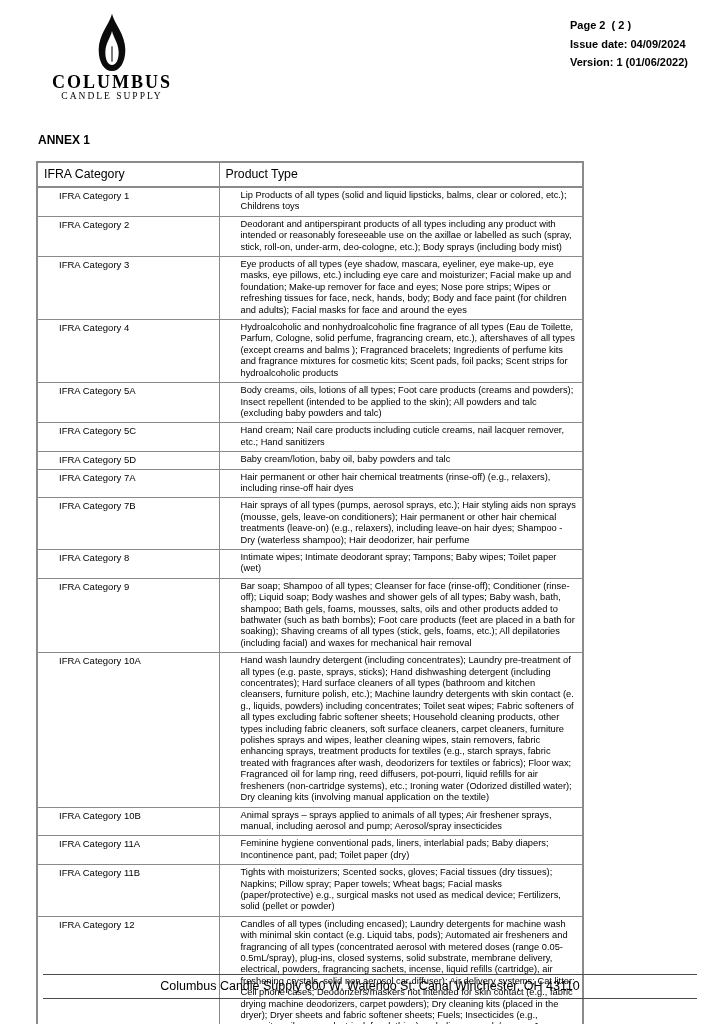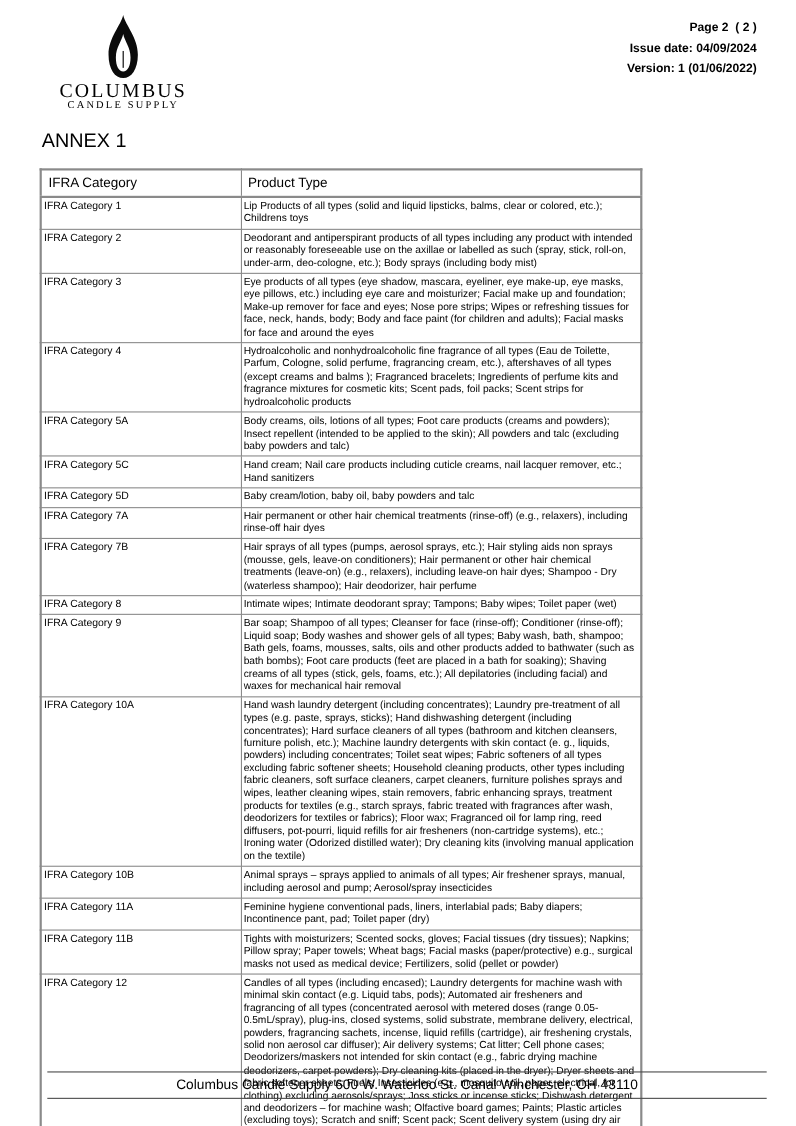--- a/index.html
+++ b/index.html
@@ -11,48 +11,48 @@
     overflow:hidden;
   }
   .page { position:relative; width:724px; height:1024px; }
 
   
   .header { display:flex; justify-content:space-between; align-items:flex-start; padding:13px 36px 0 48px; }
   .logo { width:128px; text-align:center; }
   .flame-svg { display:block; margin:0 auto; width:44px; height:60px; }
   .logo-wordmark {
     font-family:"Liberation Serif", "DejaVu Serif", serif;
-    font-weight:normal; font-size:18px; letter-spacing:2px; line-height:18px;
+    font-weight:bold; font-size:18px; letter-spacing:2px; line-height:18px;
     white-space:nowrap;
   }
   .logo-subtitle {
     font-family:"Liberation Serif", "DejaVu Serif", serif;
     font-weight:normal; font-size:9.5px; letter-spacing:2px; line-height:11px;
     white-space:nowrap;
   }
-  .meta { text-align:right; font-weight:bold; font-size:11px; line-height:18.5px; padding-top:3px; }
+  .meta { text-align:left; font-weight:bold; font-size:11px; line-height:18.5px; padding-top:3px; }
   .meta div { white-space:pre; }
 
   
-  .annex-title { margin:16px 0 0 38px; font-size:18px; font-weight:normal; }
+  .annex-title { margin:31px 0 0 38px; font-size:12px; font-weight:bold; }
   .intro { margin:17px 0 0 38px; width:652px; font-size:12.3px; line-height:16.5px; }
 
   
   .ifra-table {
     margin:14px 0 0 36px; width:548px;
     border-collapse:collapse; table-layout:fixed;
     border:2px solid #8a8a8a;
   }
   .ifra-table th, .ifra-table td { border:1px solid #8a8a8a; text-align:left; vertical-align:top; }
   .ifra-table th {
     font-size:12.3px; font-weight:normal; padding:4px 6px 5px 6px;
     border-bottom:2px solid #8a8a8a;
   }
   .col-category { width:182px; }
-  .ifra-table td { font-size:9.3px; line-height:11.4px; padding:2px 5px 3px 2px; }
+  .ifra-table td { font-size:9.3px; line-height:11.4px; padding:2px 5px 3px 21px; }
   .ifra-table td.cat-cell { font-size:9.5px; }
 
   
   .footer {
     position:absolute; left:43px; right:27px; bottom:25px;
     border-top:1px solid #4a4a4a; border-bottom:1px solid #4a4a4a;
     text-align:center; font-size:12.5px; padding:4px 0 5px 0;
   }
 </style>
 </head>

